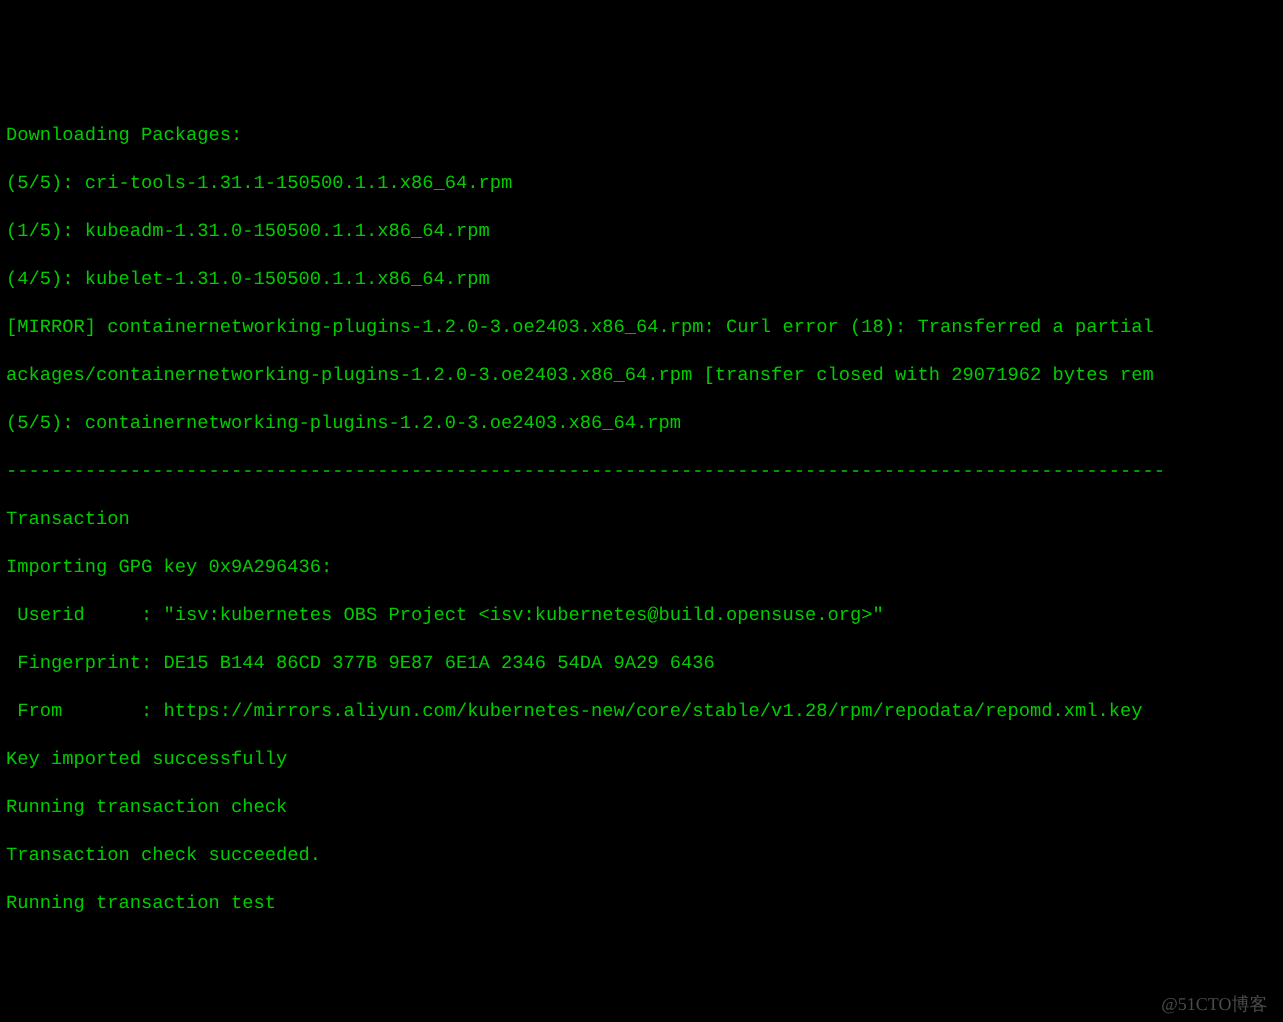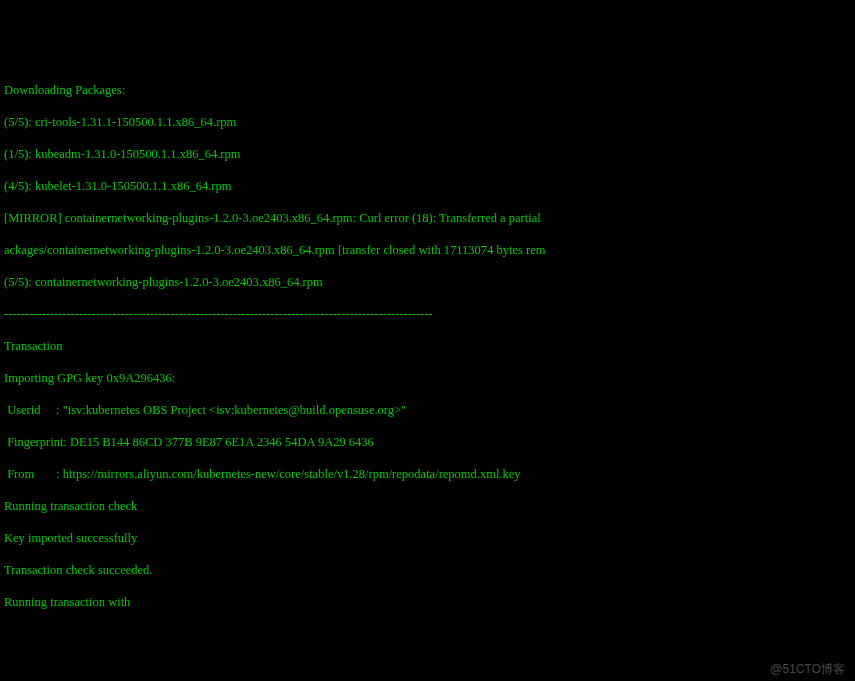--- a/index.html
+++ b/index.html
@@ -15,55 +15,54 @@
       line-height: 1.28;
       padding: 2px 4px;
       width: 855px;
       height: 681px;
       overflow: hidden;
       position: relative;
       white-space: pre;
     }
     .line {
       white-space: pre;
-      font-family: Liberation Serif, serif;
     }
     .watermark {
       position: absolute;
       right: 10px;
       bottom: 4px;
       color: #888888;
       opacity: 0.55;
       font-size: 12px;
-      font-family: Liberation Sans, sans-serif;
+      font-family: Liberation Serif, serif;
     }
   </style>
 </head>
 <body>
 
 
 
 <div>
 <div class="line">Downloading Packages:</div>
 <div class="line">(5/5): cri-tools-1.31.1-150500.1.1.x86_64.rpm</div>
 <div class="line">(1/5): kubeadm-1.31.0-150500.1.1.x86_64.rpm</div>
 <div class="line">(4/5): kubelet-1.31.0-150500.1.1.x86_64.rpm</div>
 <div class="line">[MIRROR] containernetworking-plugins-1.2.0-3.oe2403.x86_64.rpm: Curl error (18): Transferred a partial</div>
-<div class="line">ackages/containernetworking-plugins-1.2.0-3.oe2403.x86_64.rpm [transfer closed with 17113074 bytes rem</div>
+<div class="line">ackages/containernetworking-plugins-1.2.0-3.oe2403.x86_64.rpm [transfer closed with 29071962 bytes rem</div>
 <div class="line">(5/5): containernetworking-plugins-1.2.0-3.oe2403.x86_64.rpm</div>
 <div class="line">-------------------------------------------------------------------------------------------------------</div>
 <div class="line">Transaction</div>
 <div class="line">Importing GPG key 0x9A296436:</div>
 <div class="line"> Userid     : "isv:kubernetes OBS Project &lt;isv:kubernetes@build.opensuse.org&gt;"</div>
 <div class="line"> Fingerprint: DE15 B144 86CD 377B 9E87 6E1A 2346 54DA 9A29 6436</div>
 <div class="line"> From       : https://mirrors.aliyun.com/kubernetes-new/core/stable/v1.28/rpm/repodata/repomd.xml.key</div>
+<div class="line">Key imported successfully</div>
 <div class="line">Running transaction check</div>
-<div class="line">Key imported successfully</div>
 <div class="line">Transaction check succeeded.</div>
-<div class="line">Running transaction with</div>
+<div class="line">Running transaction test</div>
 
 
 
 
 
 
 
 
 
 

